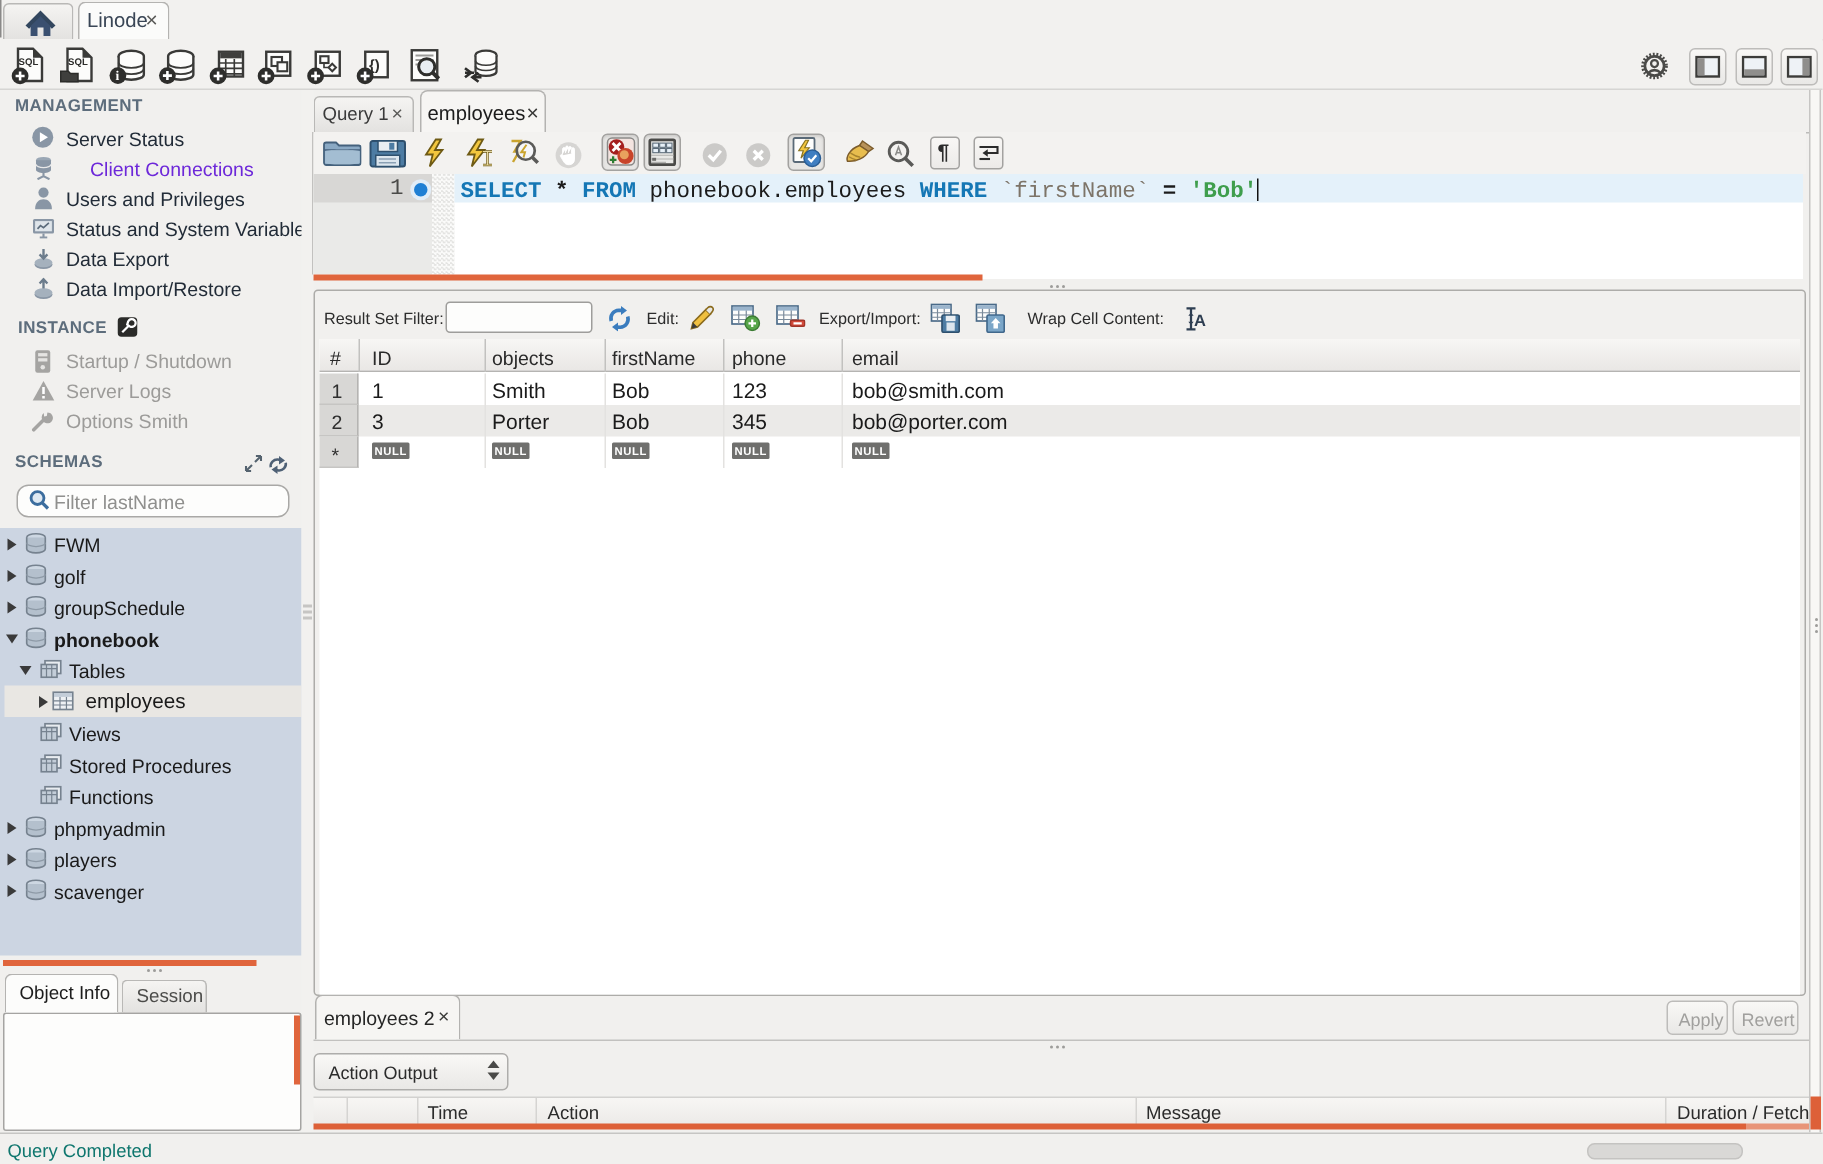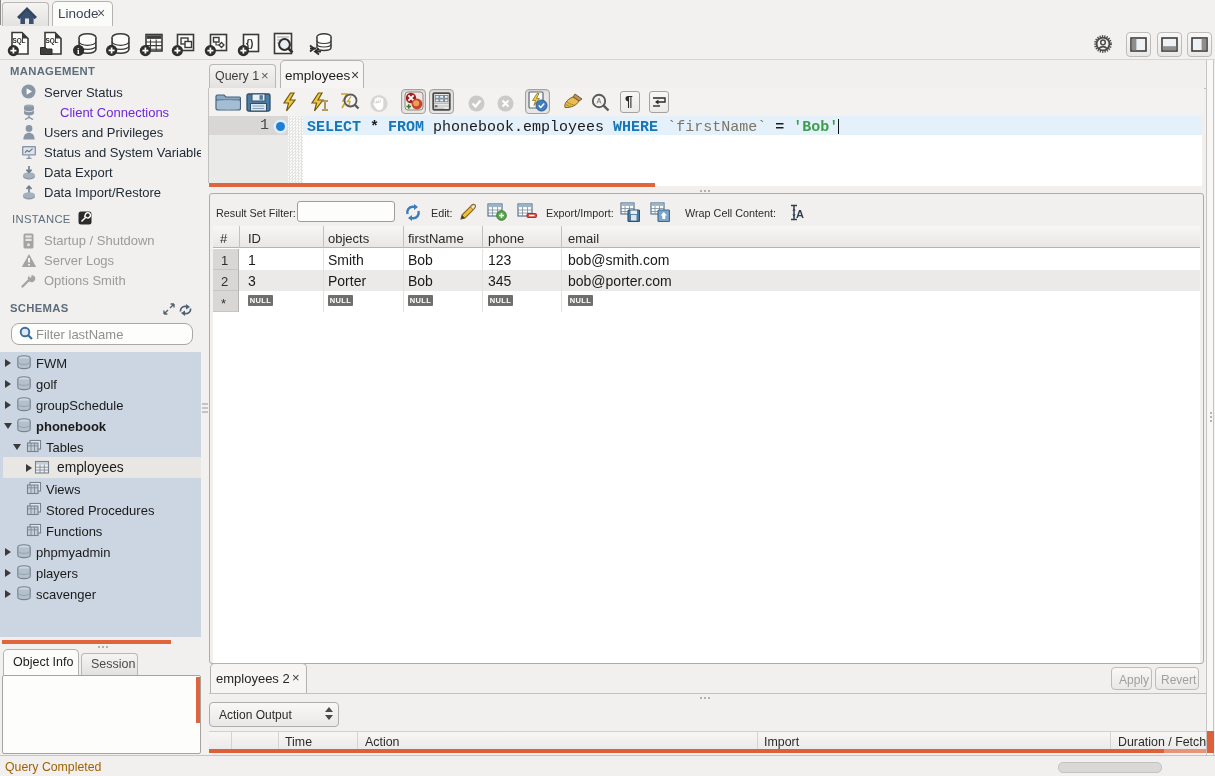--- a/index.html
+++ b/index.html
@@ -187,21 +187,21 @@
       <path d="M7 1 V7 M4.4 4.6 L7 7.4 L9.6 4.6" stroke="#6c7c8c" stroke-width="1.6" fill="none"></path>
     </svg>
 <div class="a" style="left:44px;top:104.5px;font-size:13px;color:#222c38">Data Export</div>
 <svg class="a" style="left:22px;top:124.5px" width="14" height="15" viewBox="0 0 14 15">
       <ellipse cx="7" cy="11.4" rx="6" ry="3" fill="#8996a5"></ellipse>
       <ellipse cx="7" cy="10.2" rx="6" ry="3" fill="#a5b1bd"></ellipse>
       <path d="M7 7.4 V1.4 M4.4 4 L7 1.2 L9.6 4" stroke="#6c7c8c" stroke-width="1.6" fill="none"></path>
     </svg>
 <div class="a" style="left:44px;top:124.5px;font-size:13px;color:#222c38">Data Import/Restore</div>
 
-<div class="a" style="left:12px;top:153px;font-size:11.3px;font-weight:normal;color:#5d6d7c;letter-spacing:.3px">INSTANCE</div>
+<div class="a" style="left:12px;top:153px;font-size:11.3px;font-weight:bold;color:#5d6d7c;letter-spacing:.3px">INSTANCE</div>
 <svg class="a" style="left:78px;top:150.5px" width="14" height="14" viewBox="0 0 14 14">
       <rect x="0.5" y="0.5" width="13" height="13" rx="2.5" fill="#2b2b29"></rect>
       <path d="M3.5 10.5 L8 6 M8.6 6.6 A2.6 2.6 0 1 0 7.4 3.4 L6.8 5.4 Z" stroke="#fff" stroke-width="1.5" fill="none"></path>
     </svg>
 <svg class="a" style="left:22px;top:172.5px" width="13" height="16" viewBox="0 0 13 16">
       <rect x="1.5" y="0.5" width="10" height="15" rx="1.5" fill="#a5a4a2"></rect>
       <rect x="3.4" y="2.4" width="6.2" height="2.2" fill="#e5e4e2"></rect>
       <rect x="3.4" y="5.8" width="6.2" height="2.2" fill="#e5e4e2"></rect>
       <circle cx="6.5" cy="11.8" r="1.5" fill="#e5e4e2"></circle>
     </svg>
@@ -540,27 +540,27 @@
 <div class="a" style="left:325px;top:707px;width:0;height:0;border-bottom:5px solid #4a4a48;border-left:4px solid transparent;border-right:4px solid transparent"></div>
 <div class="a" style="left:325px;top:715px;width:0;height:0;border-top:5px solid #4a4a48;border-left:4px solid transparent;border-right:4px solid transparent"></div>
 <div class="a" id="aohdr" style="left:209px;top:731px;width:998px;height:19px;background:linear-gradient(#f7f6f4,#eceae8);border-top:1px solid #d2d1cf;overflow:hidden">
 <div class="a" style="left:22px;top:0;width:1px;height:19px;background:#d5d4d2"></div>
 <div class="a" style="left:69px;top:0;width:1px;height:19px;background:#d5d4d2"></div>
 <div class="a" style="left:148px;top:0;width:1px;height:19px;background:#d5d4d2"></div>
 <div class="a" style="left:548px;top:0;width:1px;height:19px;background:#d5d4d2"></div>
 <div class="a" style="left:901px;top:0;width:1px;height:19px;background:#d5d4d2"></div>
 <div class="a" style="left:76px;top:2.5px;font-size:12.4px;color:#2b2b2b">Time</div>
 <div class="a" style="left:156px;top:2.5px;font-size:12.4px;color:#2b2b2b">Action</div>
-<div class="a" style="left:555px;top:2.5px;font-size:12.4px;color:#2b2b2b">Import</div>
+<div class="a" style="left:555px;top:2.5px;font-size:12.4px;color:#2b2b2b">Message</div>
 <div class="a" style="left:909px;top:2.5px;font-size:12.4px;color:#2b2b2b">Duration / Fetch</div>
 </div>
 <div class="a" style="left:209px;top:749px;width:955px;height:4px;background:#dd6038"></div>
 <div class="a" style="left:1164px;top:749px;width:43px;height:4px;background:#e89478"></div>
 <div class="a" style="left:1207px;top:731px;width:7px;height:22px;background:#dd6038;z-index:5"></div>
 
 <div class="a" style="left:1206px;top:60px;width:8px;height:695px;background:#f8f7f5;border-left:1px solid #c6c5c3;border-right:1px solid #c6c5c3"></div>
 <div class="gdot" style="left:1210px;top:412px"></div>
 <div class="gdot" style="left:1210px;top:416px"></div>
 <div class="gdot" style="left:1210px;top:420px"></div>
 
 <div class="a" style="left:0;top:755px;width:1215px;height:21px;background:#f1f0ee;border-top:1px solid #c6c5c3"></div>
-<div class="a" style="left:5px;top:760px;font-size:12.3px;color:#a16207">Query Completed</div>
+<div class="a" style="left:5px;top:760px;font-size:12.3px;color:#0f766e">Query Completed</div>
 <div class="a" style="left:1058px;top:762px;width:104px;height:11px;background:#d9d8d6;border:1px solid #c4c3c1;border-radius:5px"></div>
 
 </body></html>

